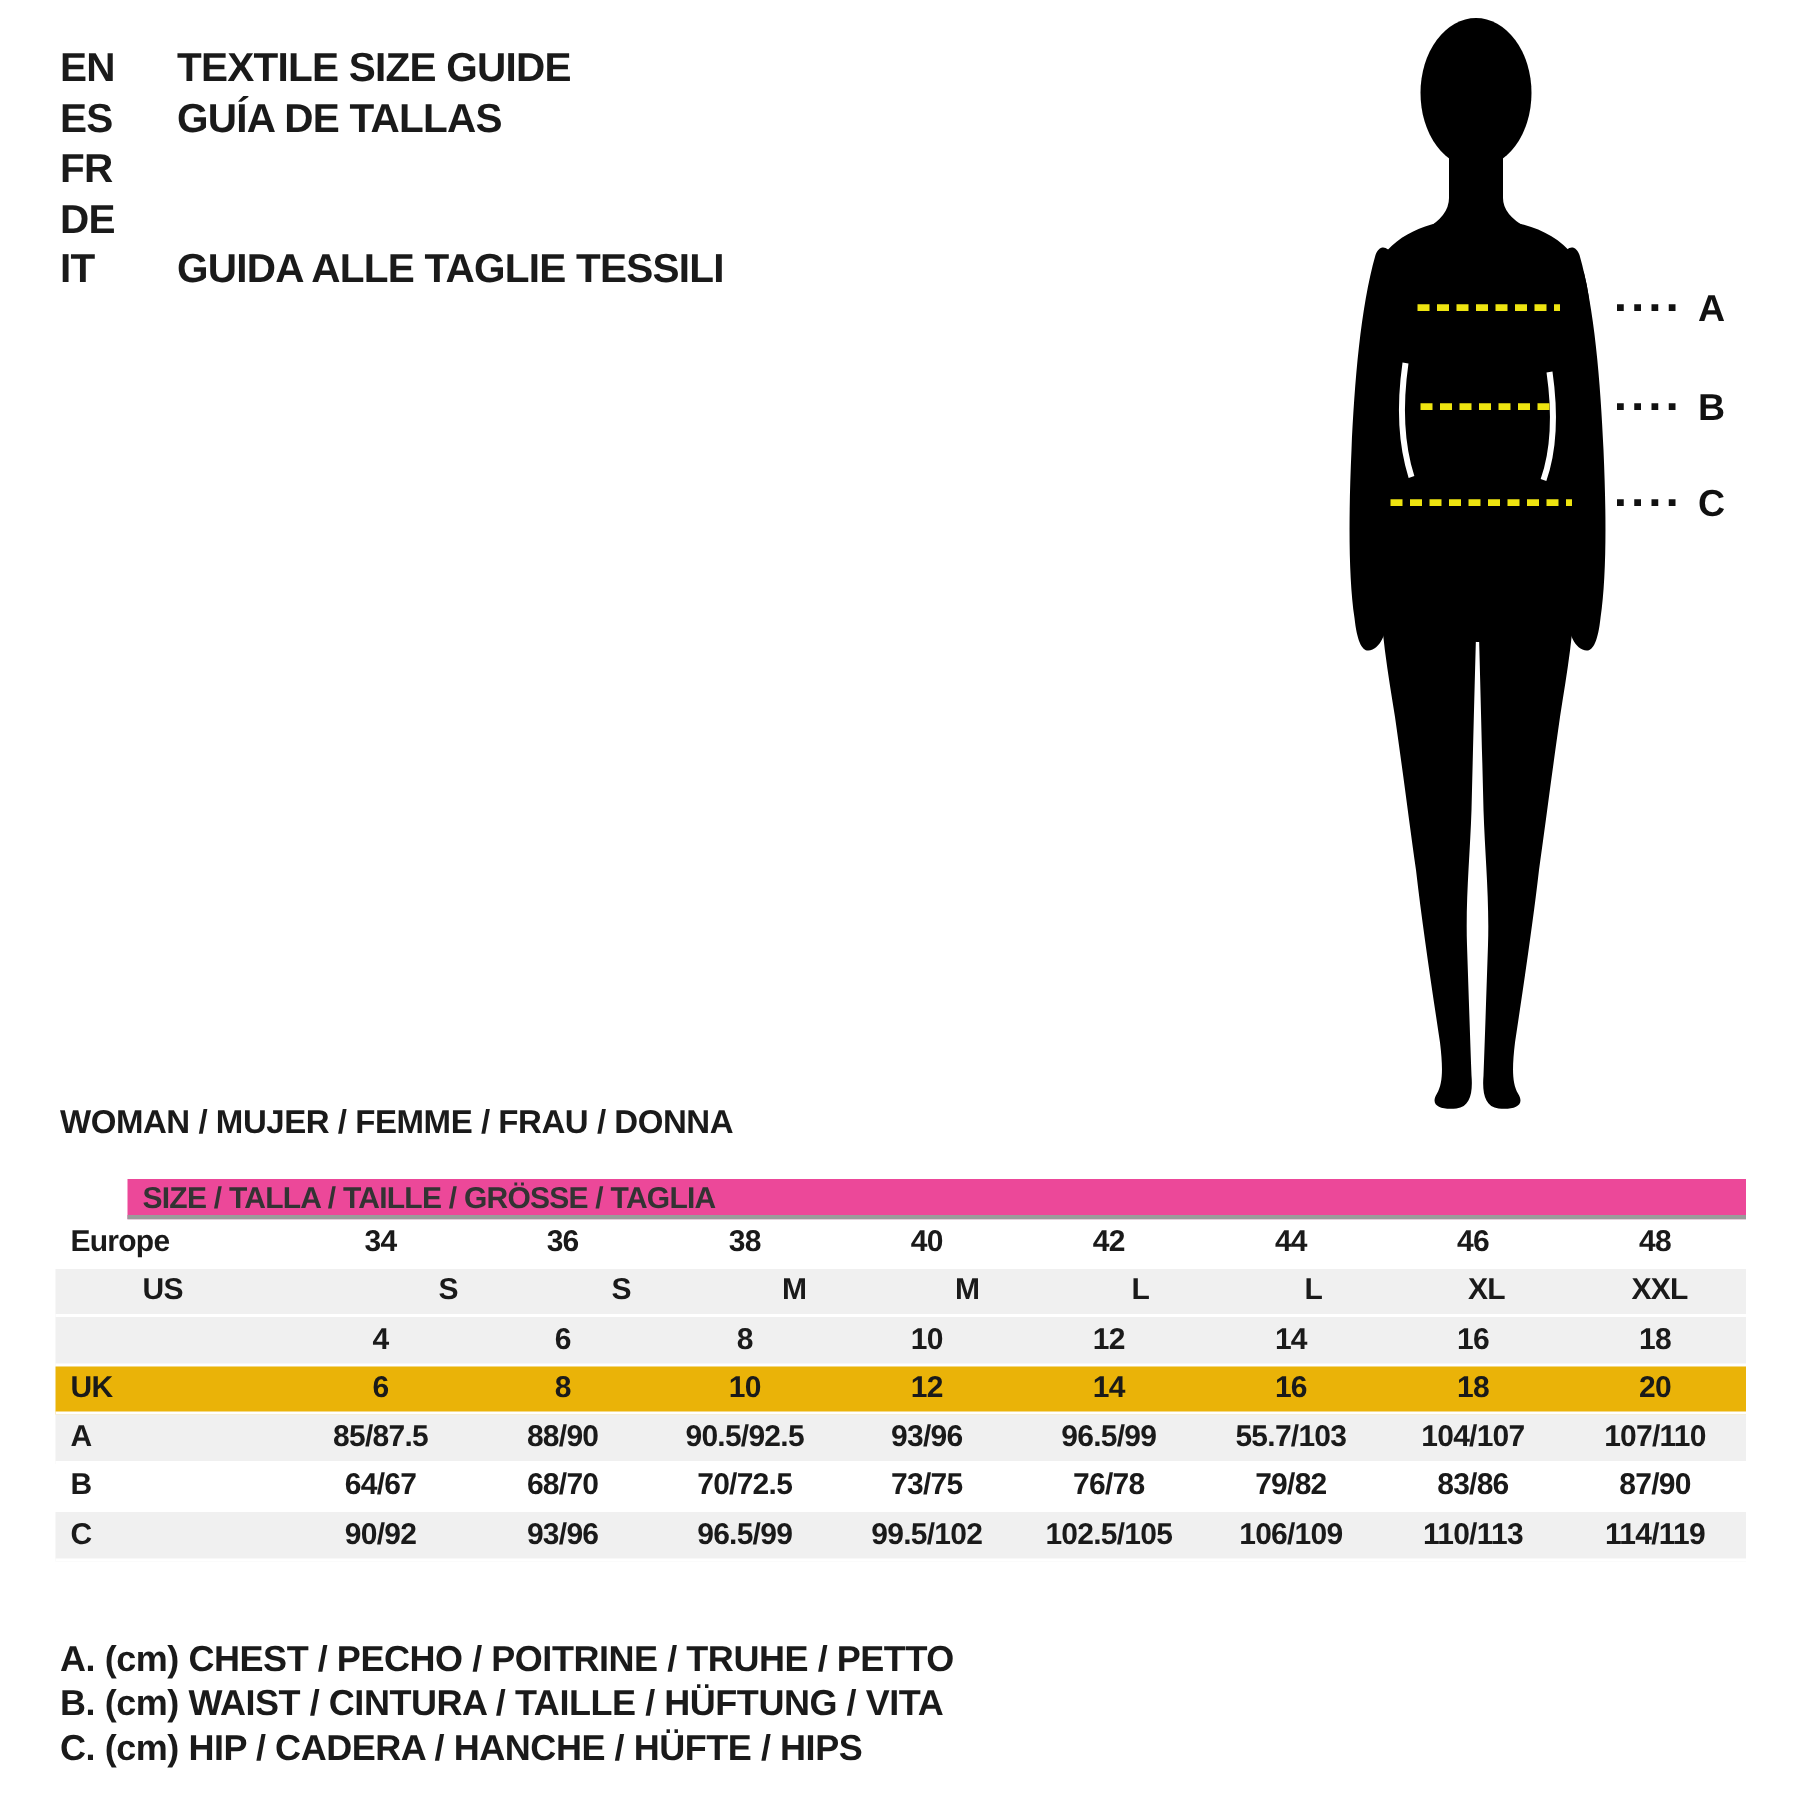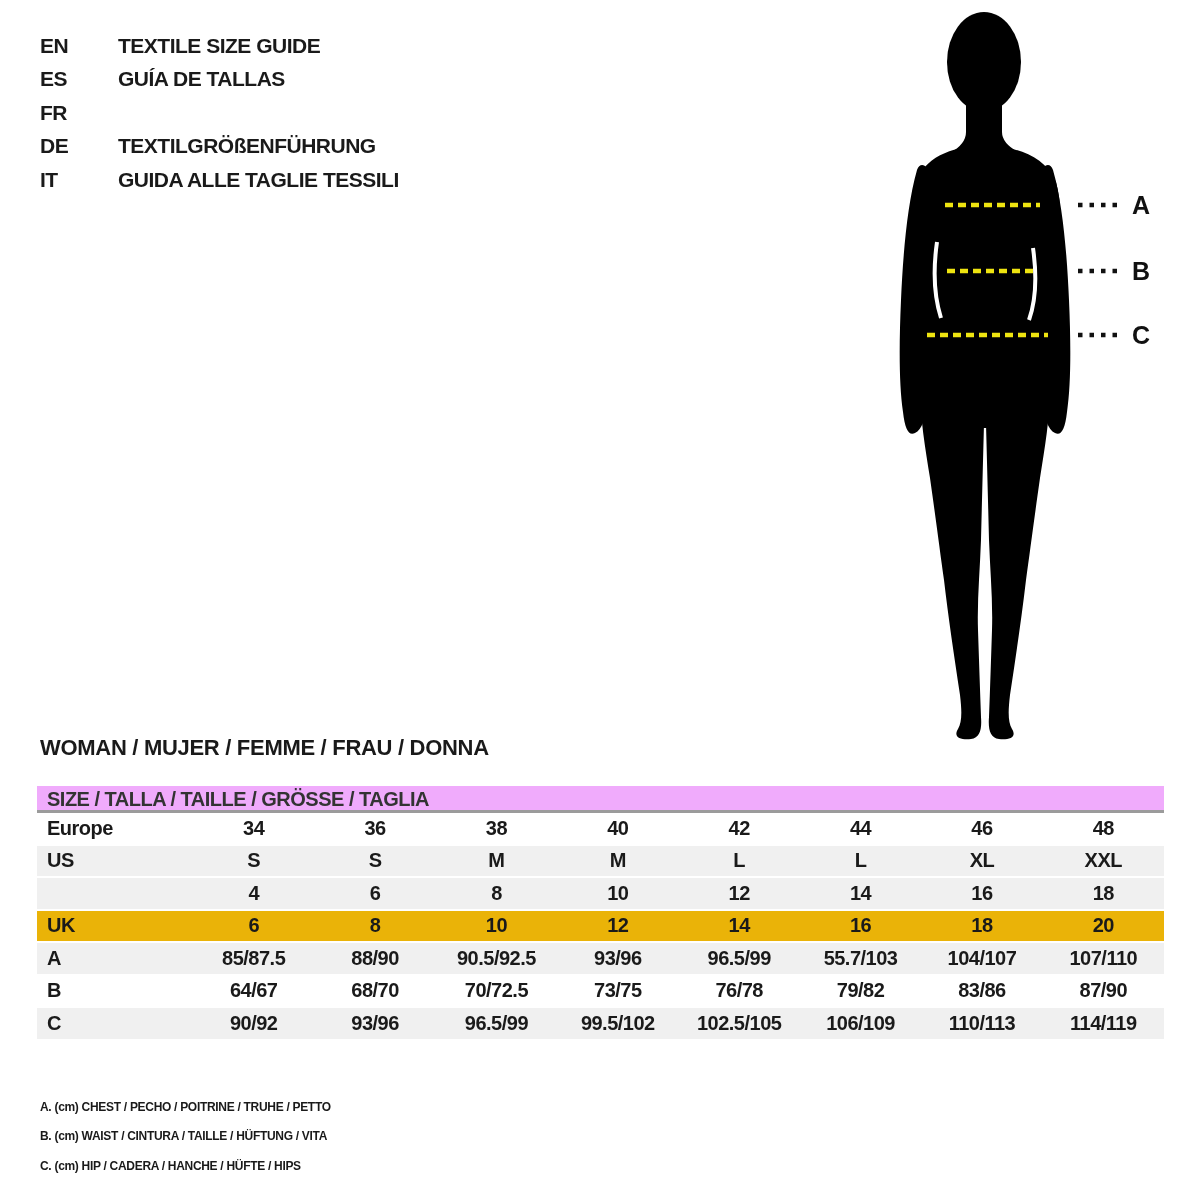--- a/index.html
+++ b/index.html
@@ -10,21 +10,21 @@
     overflow: hidden;
     font-family: "Liberation Sans", sans-serif;
     color: #1a1a1a;
   }
 
   
   #lang-block { position: absolute; left: 40px; top: 29px; }
   .lang-row {
     display: flex; align-items: center;
     height: 33.5px;
-    font-size: 21px; font-weight: bold; letter-spacing: -0.5px;
+    font-size: 27px; font-weight: bold; letter-spacing: -0.5px;
     white-space: nowrap;
   }
   .lang-code { width: 78px; flex: 0 0 78px; }
 
   
   #figure { position: absolute; left: 880px; top: 0; }
   #figure text {
     font-family: "Liberation Sans", sans-serif;
     font-size: 25px; font-weight: bold;
   }
@@ -55,42 +55,41 @@
     white-space: nowrap;
   }
   .t-label { padding-left: 10px; text-align: left; }
   .t-cell { text-align: center; }
 
   
   #legend { position: absolute; left: 40px; top: 1092px; }
   .legend-line {
     display: flex; align-items: center;
     height: 29.5px;
-    font-size: 12px; font-weight: bold; letter-spacing: -0.3px;
+    font-size: 24px; font-weight: bold; letter-spacing: -0.3px;
     white-space: nowrap;
   }
 </style>
 </head>
 <body>
 
 <div id="lang-block">
     <div class="lang-row">
       <span class="lang-code">EN</span>
       <span>TEXTILE SIZE GUIDE</span>
     </div>
     <div class="lang-row">
       <span class="lang-code">ES</span>
       <span>GUÍA DE TALLAS</span>
     </div>
     <div class="lang-row">
       <span class="lang-code">FR</span>
     </div>
     <div class="lang-row">
       <span class="lang-code">DE</span>
-      <span>TEXTILGRÖßENFÜHRUNG</span>
     </div>
     <div class="lang-row">
       <span class="lang-code">IT</span>
       <span>GUIDA ALLE TAGLIE TESSILI</span>
     </div>
   </div>
 
 <svg id="figure" width="320" height="760" viewBox="0 0 320 760">
   <g class="sil-fill" fill="#000000">
 
@@ -175,34 +174,34 @@
   <g>
     <line class="tape" x1="47" y1="335" x2="168" y2="335" stroke-width="4.5" stroke-dasharray="8 5" stroke="#eee410"></line>
     <line class="lead" x1="198" y1="335" x2="237" y2="335" stroke-width="4.5" stroke-dasharray="4.5 7" stroke="#111111"></line>
     <text class="marker-label" x="252" y="344" fill="#111111">C</text>
   </g>
 </svg>
 
 <div id="section-title">WOMAN / MUJER / FEMME / FRAU / DONNA</div>
 
 <div id="size-table">
-  <div id="table-header" style="background: #f0abfc; border-bottom-color: rgb(155, 155, 155);">SIZE / TALLA / TAILLE / GRÖSSE / TAGLIA</div>
+  <div id="table-header" style="background: #ec4899; border-bottom-color: rgb(155, 155, 155); margin-left: 48px;">SIZE / TALLA / TAILLE / GRÖSSE / TAGLIA</div>
   <div id="table-body">
       <div class="t-row" style="background: rgb(255, 255, 255);">
         <div class="t-label">Europe</div>
         <div class="t-cell">34</div>
         <div class="t-cell">36</div>
         <div class="t-cell">38</div>
         <div class="t-cell">40</div>
         <div class="t-cell">42</div>
         <div class="t-cell">44</div>
         <div class="t-cell">46</div>
         <div class="t-cell">48</div>
       </div>
-      <div class="t-row" style="background: rgb(240, 240, 240);">
+      <div class="t-row" style="background: rgb(240, 240, 240); padding-left: 48px;">
         <div class="t-label">US</div>
         <div class="t-cell">S</div>
         <div class="t-cell">S</div>
         <div class="t-cell">M</div>
         <div class="t-cell">M</div>
         <div class="t-cell">L</div>
         <div class="t-cell">L</div>
         <div class="t-cell">XL</div>
         <div class="t-cell">XXL</div>
       </div>

